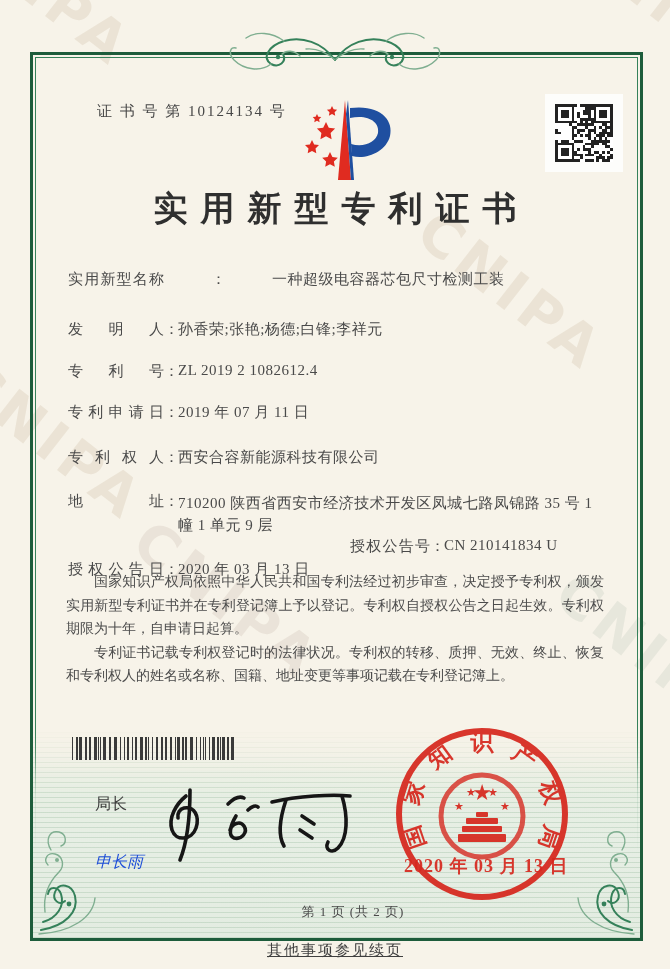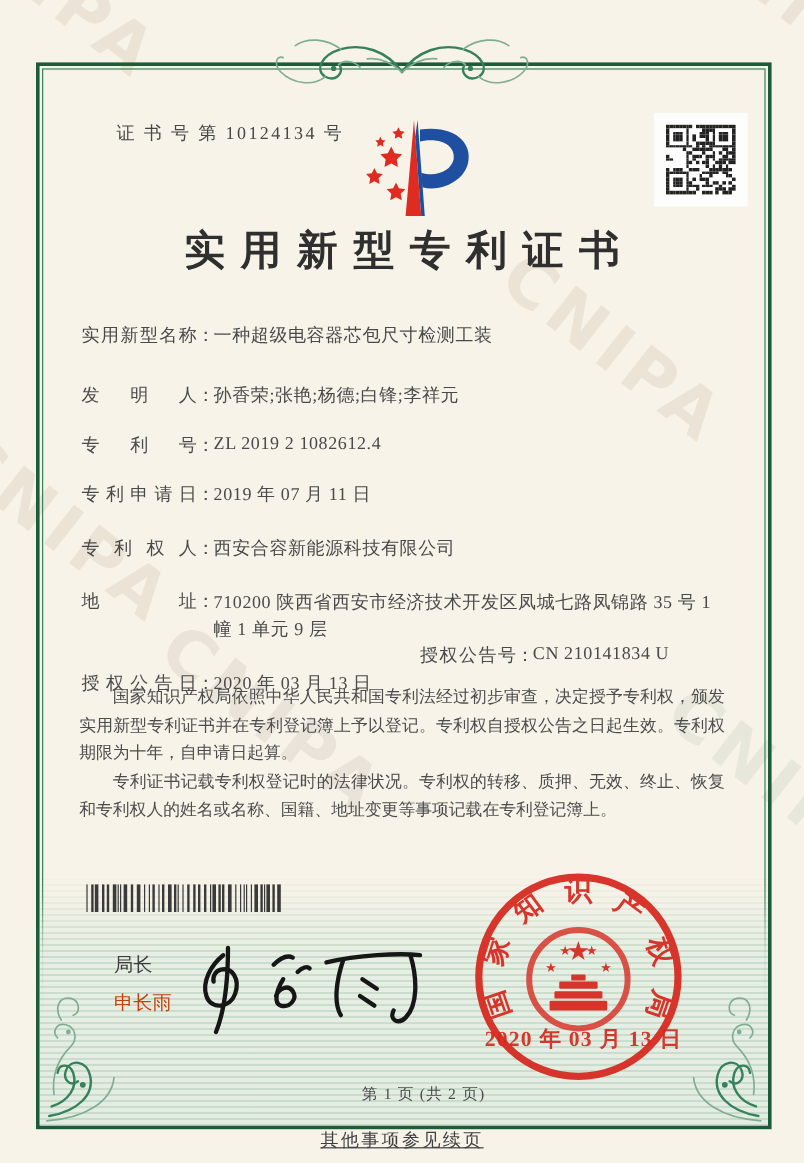--- a/index.html
+++ b/index.html
@@ -49,34 +49,34 @@
   .qr div{background:#fff;} .qr div.on{background:#222;}
 
   .title{position:absolute;left:0;right:0;top:186px;text-align:center;z-index:2;
          font-size:34px;font-weight:bold;color:#2f2f2f;letter-spacing:13px;text-indent:13px;}
 
   
   .row{position:absolute;left:68px;display:flex;font-size:15px;color:#4a4a4a;z-index:2;}
   .row .lbl{display:inline-block;width:96px;text-align:justify;text-align-last:justify;}
   .row .colon{width:14px;}
   .row .val{flex:1;letter-spacing:.5px;}
-  .r1{top:270px;} .r2{top:320px;} .r3{top:362px;} .r4{top:403px;}
+  .r1{top:270px;gap:47px;} .r2{top:320px;} .r3{top:362px;} .r4{top:403px;}
   .r5{top:448px;} .r6{top:492px;width:535px;} .r6 .val{line-height:22px;}
   .r7{top:560px;} .r7b{top:537px;left:350px;} .r7b .lbl{width:80px;}
 
   .paras{position:absolute;left:66px;top:570px;width:538px;z-index:2;
          font-size:14px;line-height:23.5px;color:#4c4c4c;text-align:justify;}
   .paras p{margin:0;text-indent:2em;}
 
   .barcode{position:absolute;left:72px;top:737px;width:192px;height:23px;z-index:2;
            display:flex;align-items:stretch;}
   .barcode span{display:inline-block;background:#3a3a3a;}
 
   .sign-title{position:absolute;left:95px;top:794px;font-size:16px;color:#3c3c3c;z-index:2;}
-  .sign-name{position:absolute;left:95px;top:826px;font-size:16px;color:#c2410c;z-index:2;}
+  .sign-name{position:absolute;left:95px;top:852px;font-size:16px;color:#1d4ed8;z-index:2;font-style:italic;}
   .signature{position:absolute;left:150px;top:780px;width:215px;height:88px;z-index:2;}
 
   .seal{position:absolute;left:392px;top:724px;width:180px;height:180px;z-index:3;opacity:.93;}
   .seal-char{fill:#d6281e;font-size:23px;font-weight:bold;font-family:"Liberation Serif",serif;}
   .seal-date{position:absolute;left:404px;top:854px;font-size:18px;font-weight:bold;
              color:#d6281e;letter-spacing:1px;z-index:4;opacity:.92;white-space:nowrap;}
 
   .footer-page{position:absolute;left:0;right:0;top:903px;text-align:center;
                font-size:13px;color:#4a4a4a;z-index:2;letter-spacing:1px;margin-left:36px;}
   .footer-note{position:absolute;left:0;right:0;top:941px;text-align:center;

